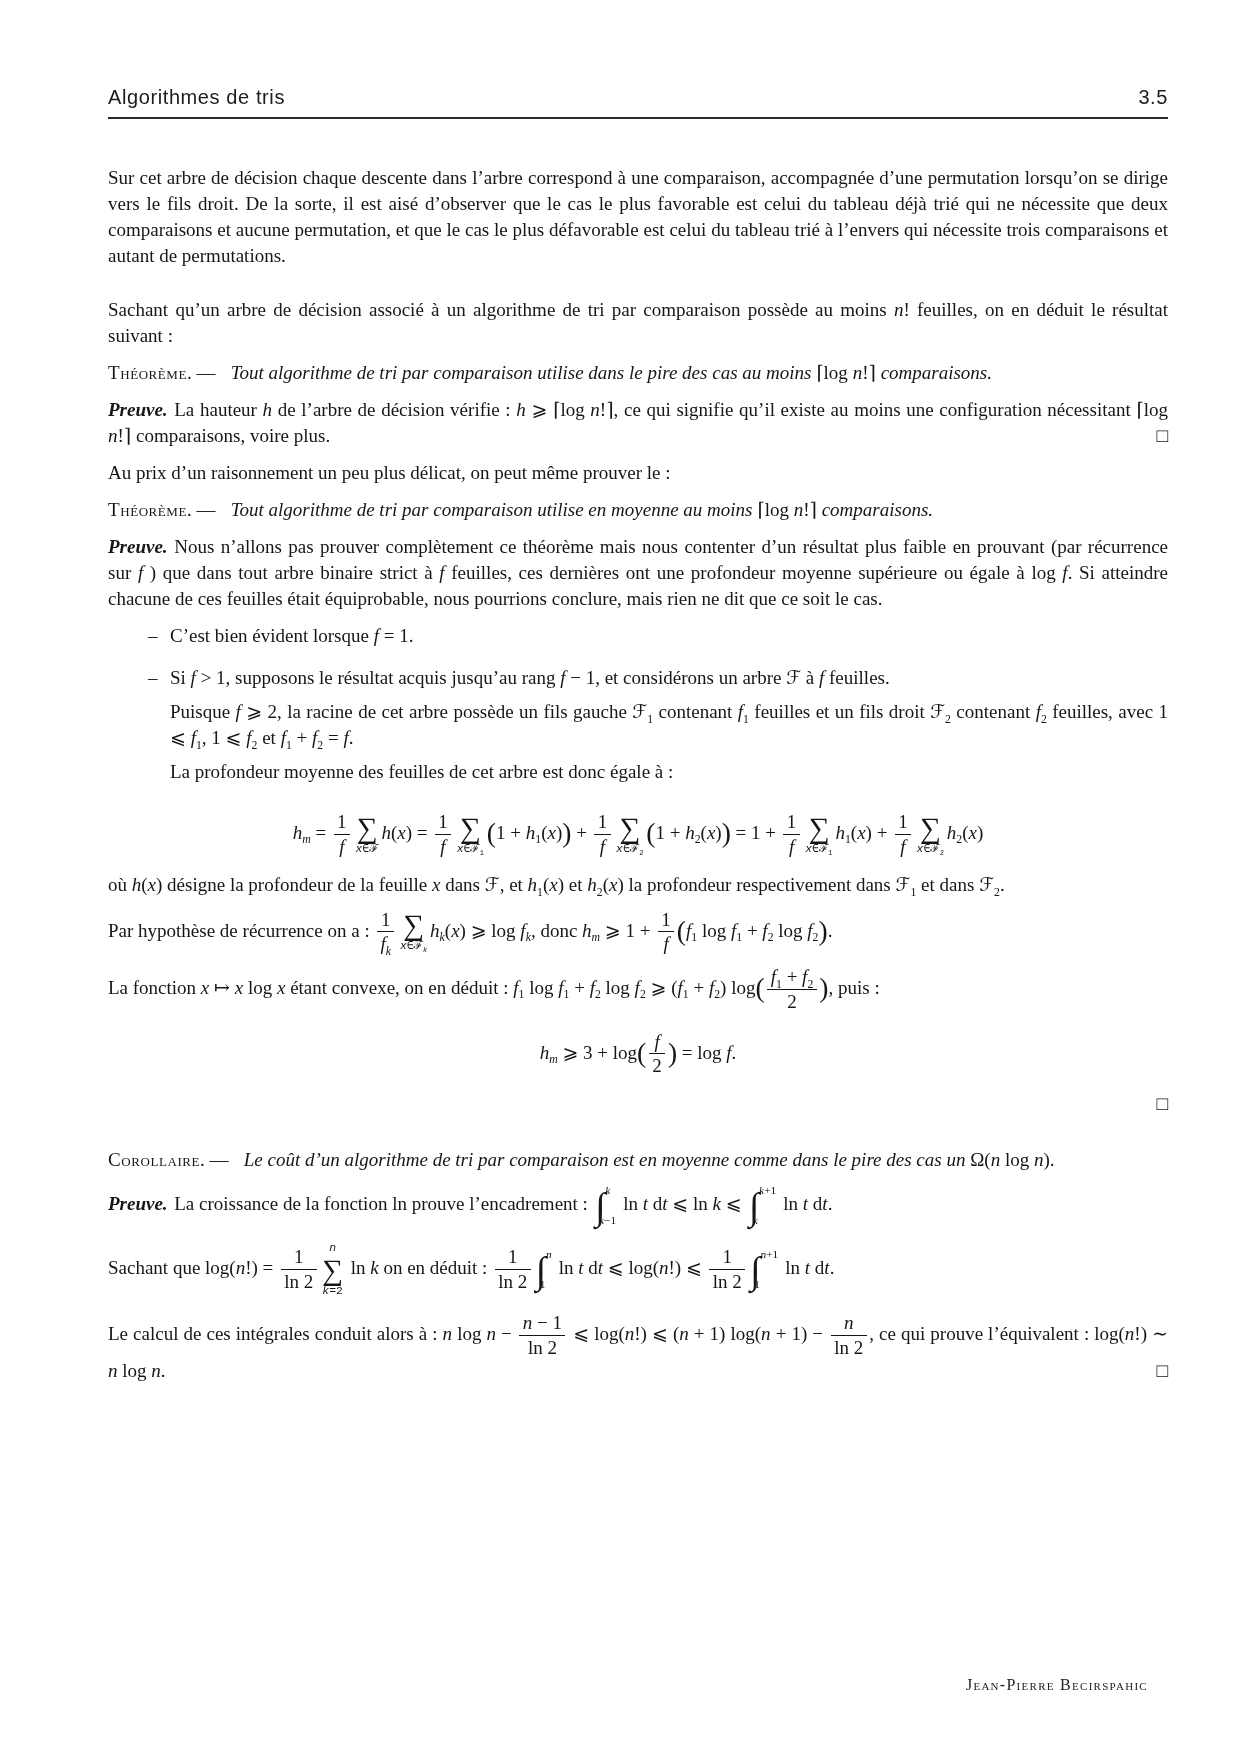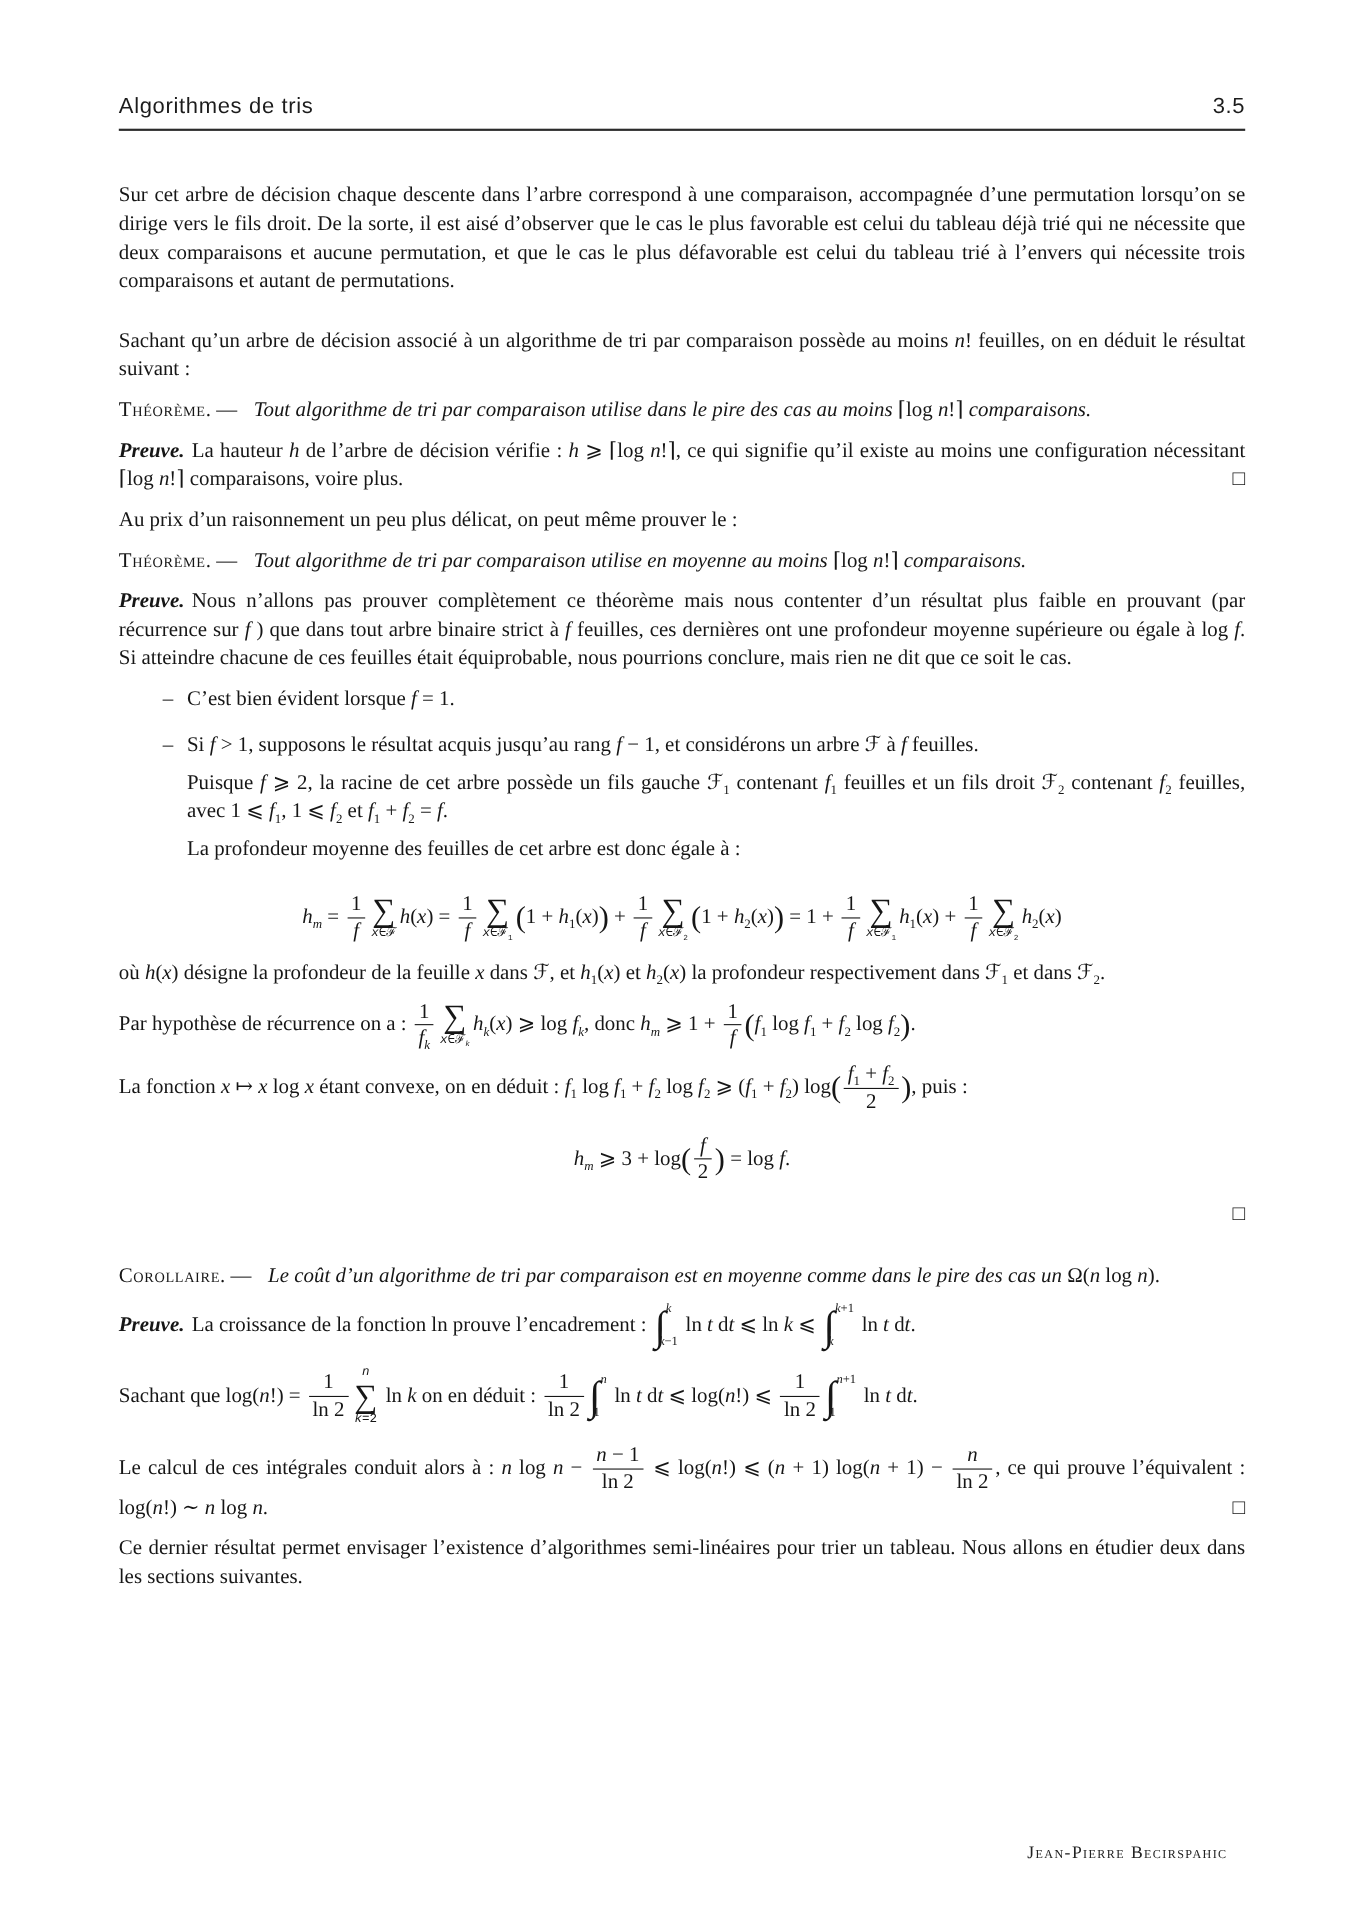--- a/index.html
+++ b/index.html
@@ -2,21 +2,21 @@
 <html><head>
 <meta charset="utf-8">
 <style>
   html,body{margin:0;padding:0;background:#e8e8e8;}
   .page{
     position:relative;
     width:1240px;height:1754px;
     margin:0 auto;
     background:#ffffff;
     box-sizing:border-box;
-    padding:84px 108px 0 108px;
+    padding:84px 72px 0 108px;
     color:#161616;
     font-family:"Liberation Serif","DejaVu Serif","DejaVu Sans",serif;
     font-size:19px;
     line-height:26px;
   }
   
   .hdr{
     display:flex;justify-content:space-between;align-items:baseline;
     font-family:"Liberation Sans","DejaVu Sans",sans-serif;
     font-size:20px;letter-spacing:.03em;color:#1c1c1c;
@@ -54,21 +54,21 @@
   .bullet{display:flex;margin:4px 0 8px 40px;}
   .bullet .dash{flex:0 0 22px;}
   .bullet .bcontent{flex:1;text-align:justify;}
   .bullet .bcontent p{margin:0 0 8px 0;text-align:justify;}
   .indent{margin-left:60px;}
   .eq{text-align:center;margin:18px 0 14px 0;}
   .qedline{text-align:right;margin:6px 0 30px 0;}
   .qedline .qed{float:none;}
   
   .ftr{
-    position:absolute;right:124px;bottom:56px;
+    position:absolute;right:92px;bottom:56px;
     font-variant:small-caps;letter-spacing:.08em;
     font-size:16px;color:#222;
   }
 </style>
 </head>
 <body>
 
 <div class="page">
 
   <div class="hdr">
@@ -169,19 +169,18 @@
         </span><span class="rm"> ln </span><span class="it">t</span><span class="rm"> d</span><span class="it">t</span><span class="rm"> ⩽ log(</span><span class="it">n</span><span class="rm">!) ⩽ </span><span class="frac"><span class="num"><span class="rm">1</span></span><span class="den"><span class="rm">ln 2</span></span></span><span class="intg">
           <span class="isg">∫</span>
           <span class="ilims">
             <span class="ihi"><span class="it">n</span><span class="rm">+1</span></span>
             <span class="ilo"><span class="rm">1</span></span>
           </span>
         </span><span class="rm"> ln </span><span class="it">t</span><span class="rm"> d</span><span class="it">t</span><span class="rm">.</span></p>
 
     <p class="block" style="margin-top:14px"><span class="rm">Le calcul de ces intégrales conduit alors à : </span><span class="it">n</span><span class="rm"> log </span><span class="it">n</span><span class="rm"> − </span><span class="frac"><span class="num"><span class="it">n</span><span class="rm"> − 1</span></span><span class="den"><span class="rm">ln 2</span></span></span><span class="rm"> ⩽ log(</span><span class="it">n</span><span class="rm">!) ⩽ (</span><span class="it">n</span><span class="rm"> + 1) log(</span><span class="it">n</span><span class="rm"> + 1) − </span><span class="frac"><span class="num"><span class="it">n</span></span><span class="den"><span class="rm">ln 2</span></span></span><span class="rm">, ce qui prouve l’équivalent : log(</span><span class="it">n</span><span class="rm">!) ∼ </span><span class="it">n</span><span class="rm"> log </span><span class="it">n</span><span class="rm">.</span><span class="qed">□</span></p>
 
-    <p class="block pp"><span class="rm">Ce dernier résultat permet envisager l’existence d’algorithmes semi-linéaires pour trier un tableau. Nous allons en étudier deux dans les sections suivantes.</span></p>
 
   </main>
 
   <div class="ftr">Jean-Pierre Becirspahic</div>
 
 </div>
 
 </body></html>

